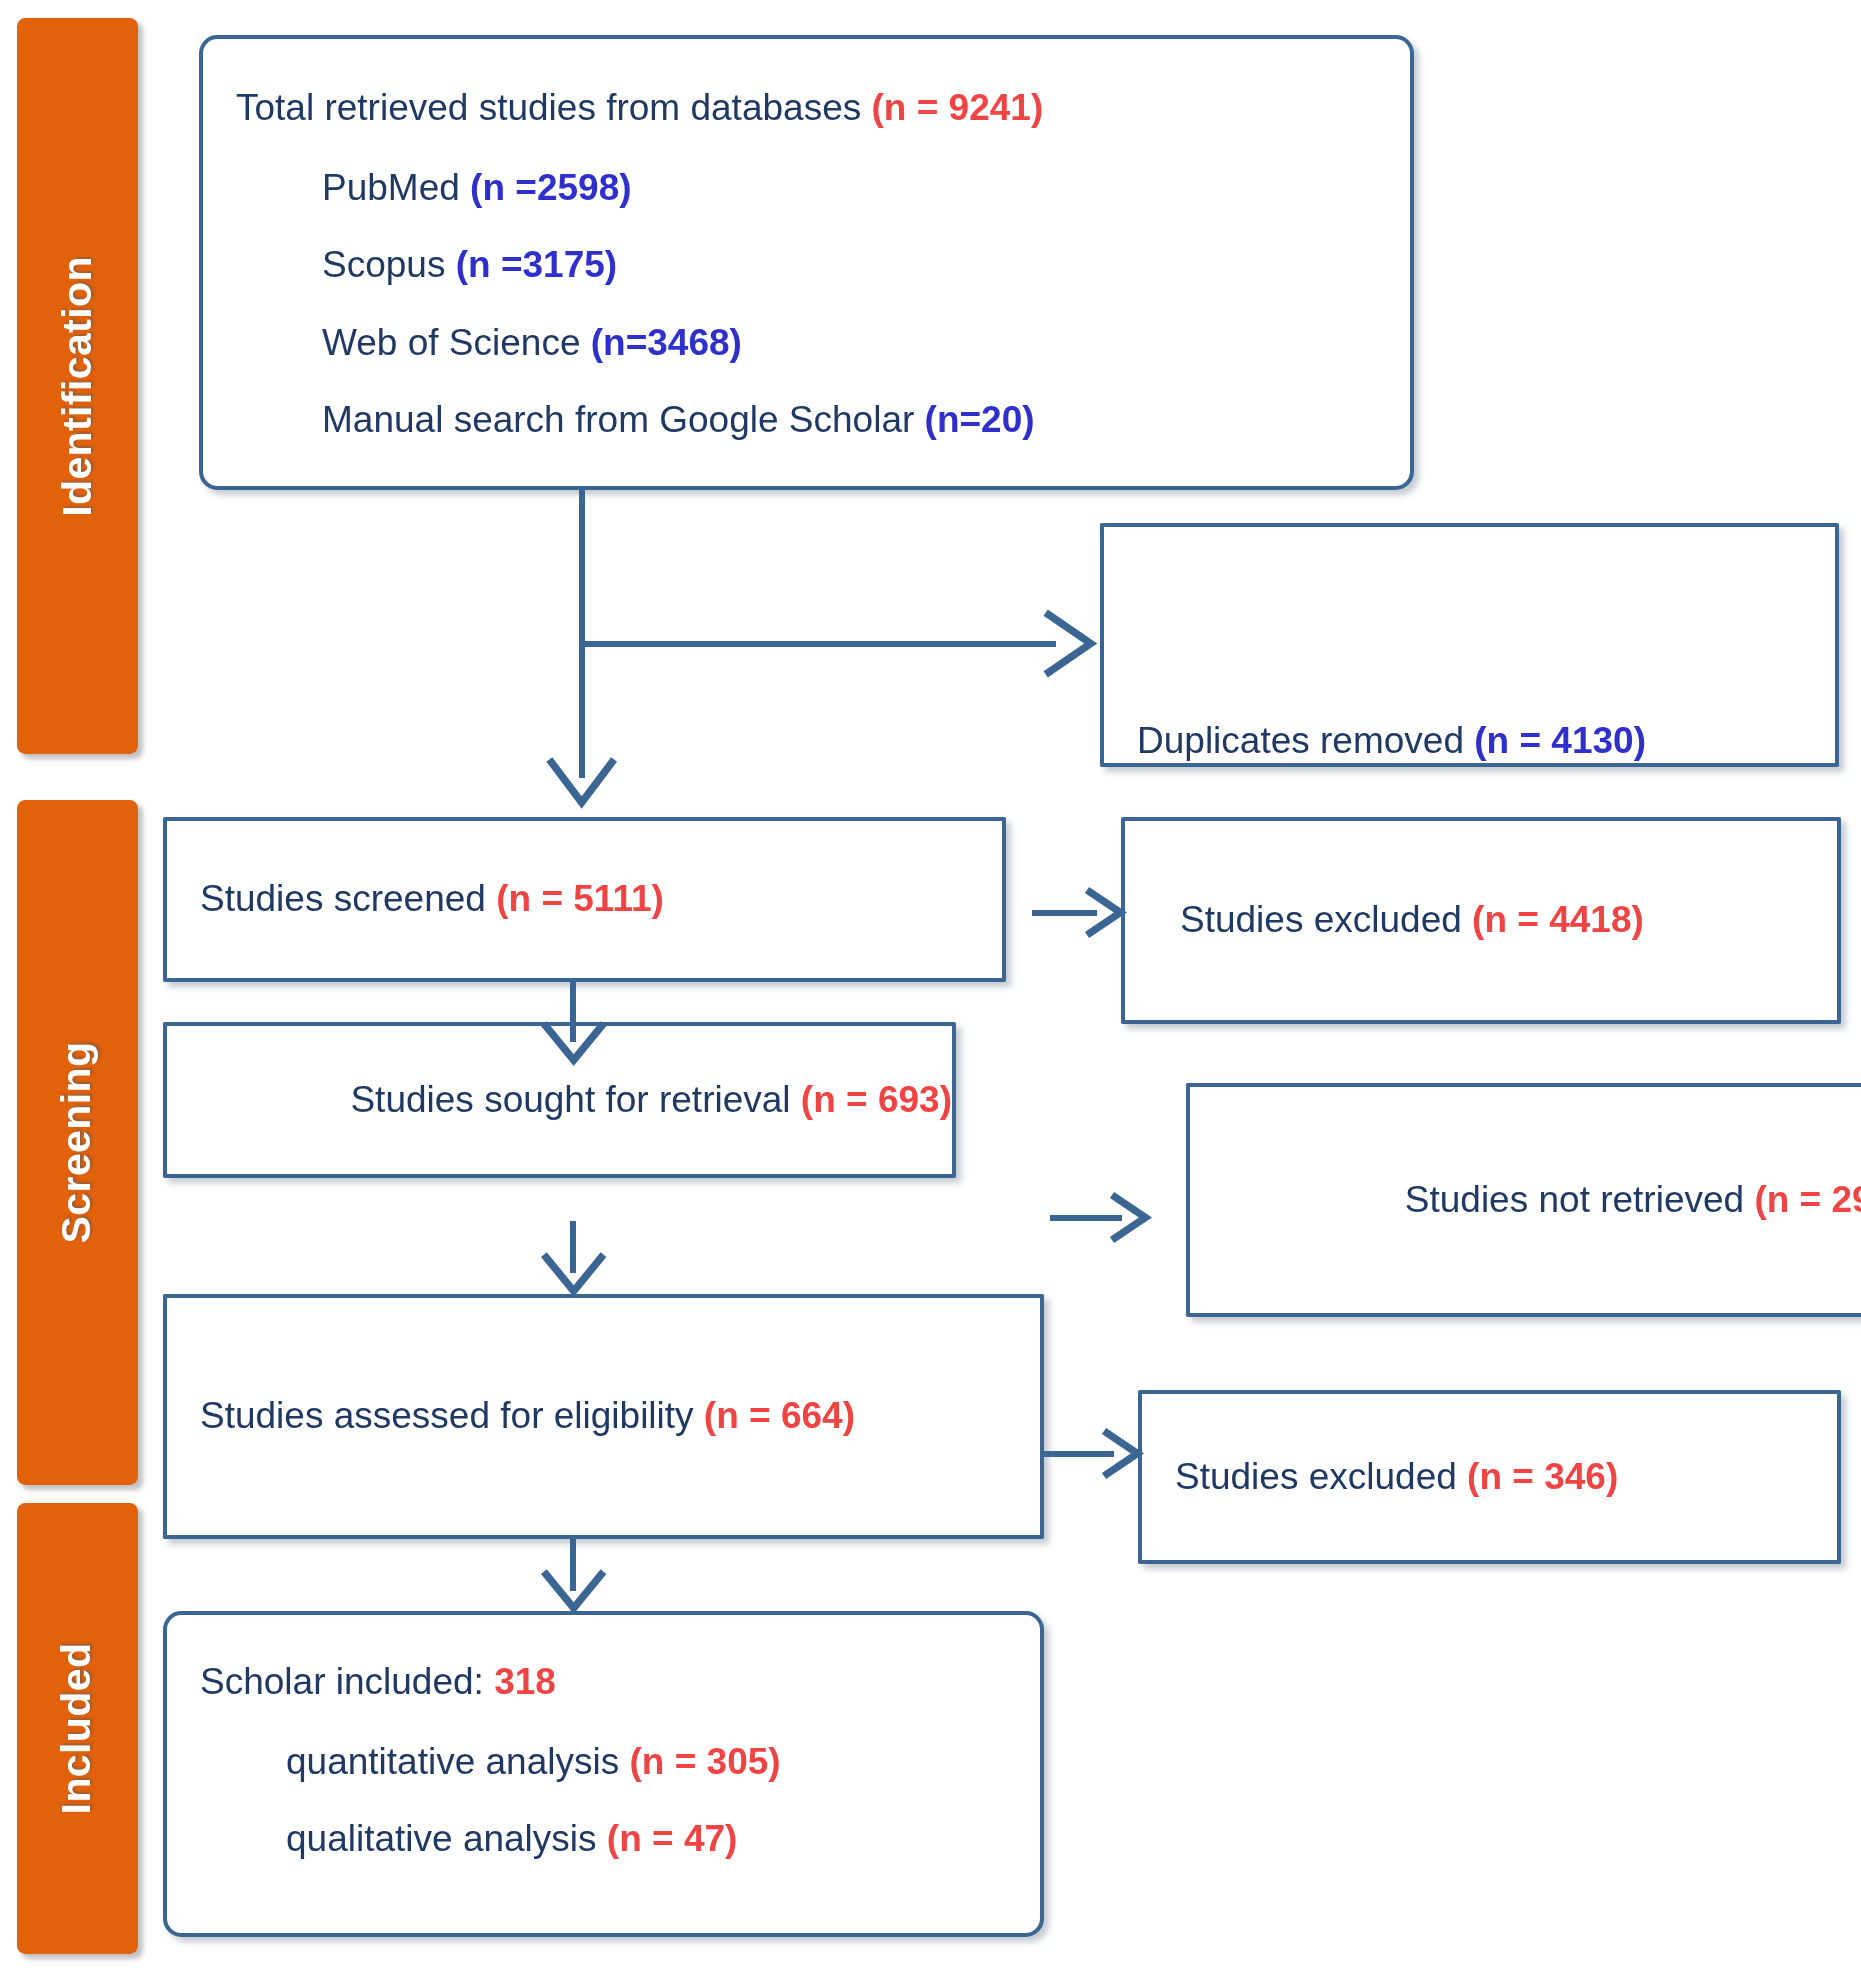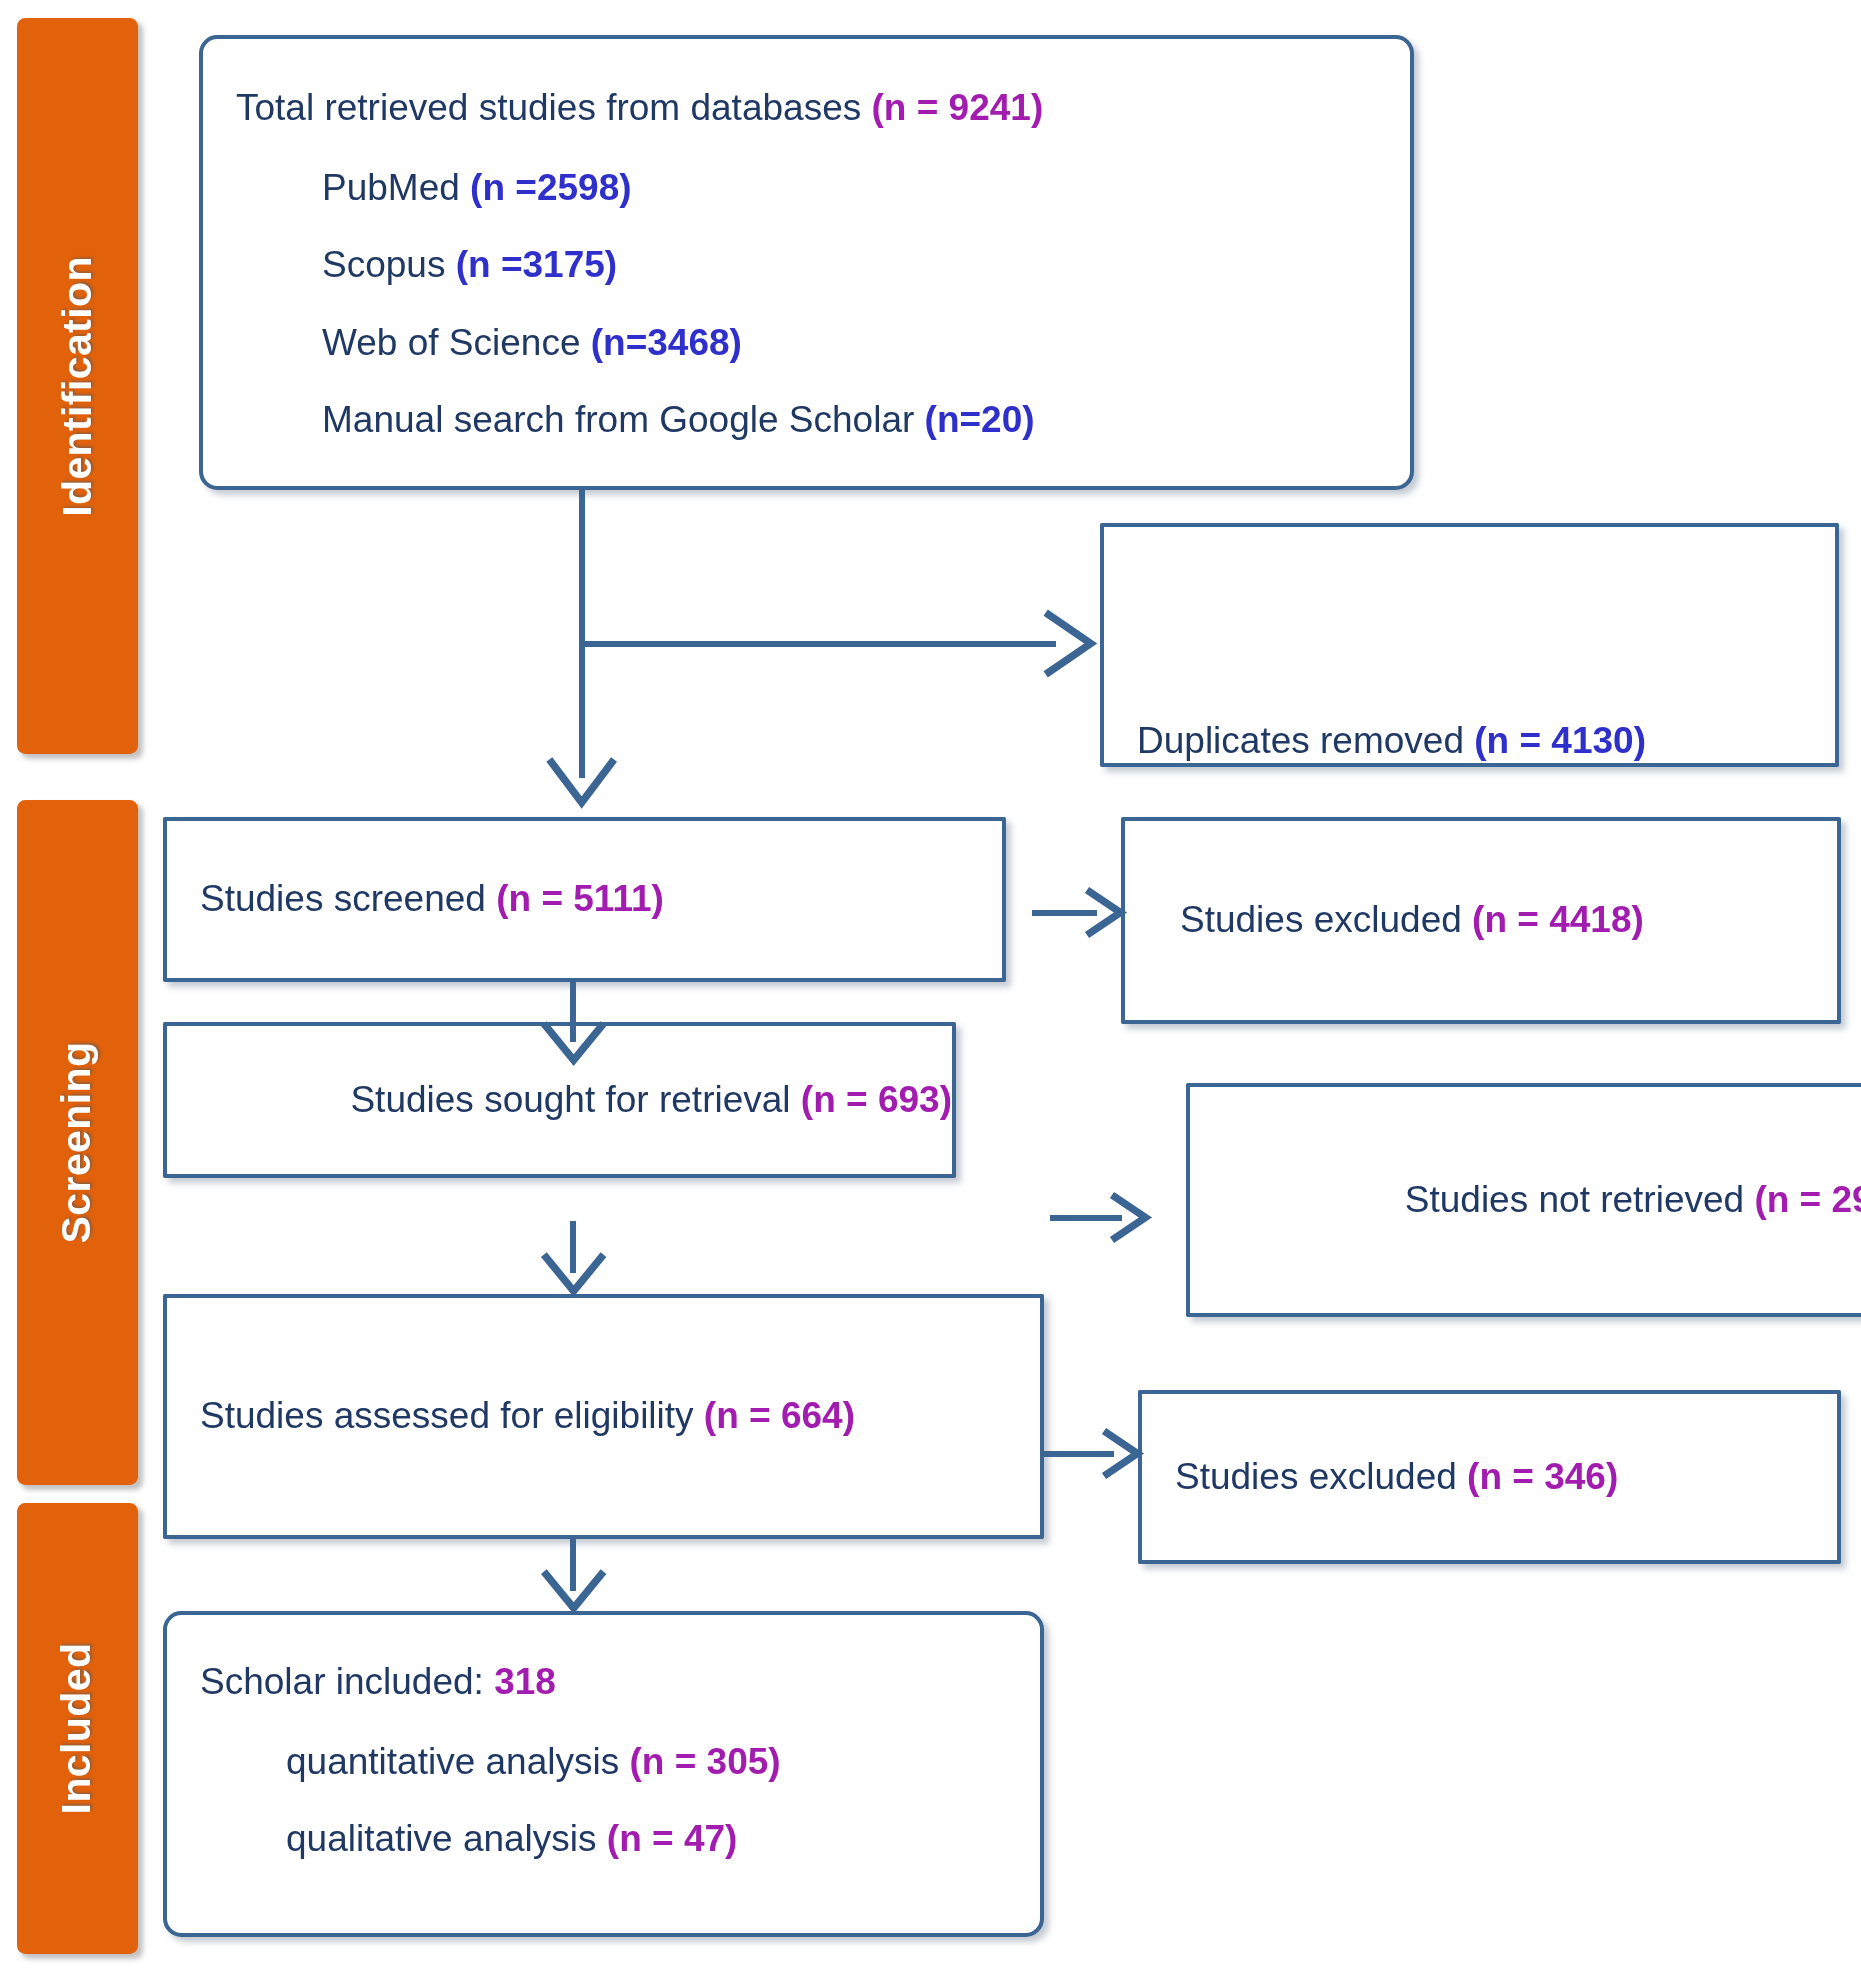--- a/index.html
+++ b/index.html
@@ -58,21 +58,21 @@
   .fbox.sharp   { border-radius: 1.7px; }
 
   .line {
     color: #1F3864;
     font-size: 37px;
     line-height: 1.15;
     white-space: nowrap;
     font-family: "Liberation Sans", sans-serif;
   }
   .line .num {
-    color: #a21caf;
+    color: #ef4444;
     font-weight: bold;
   }
   .line .num.violet {
     color: #2F2FCB;
   }
   .pad-l { padding-left: 33px; }
   .indent { padding-left: 119px; }
   .sp-1 { margin-top: 37px; }
   .sp-2 { margin-top: 35px; }
   .vline {

